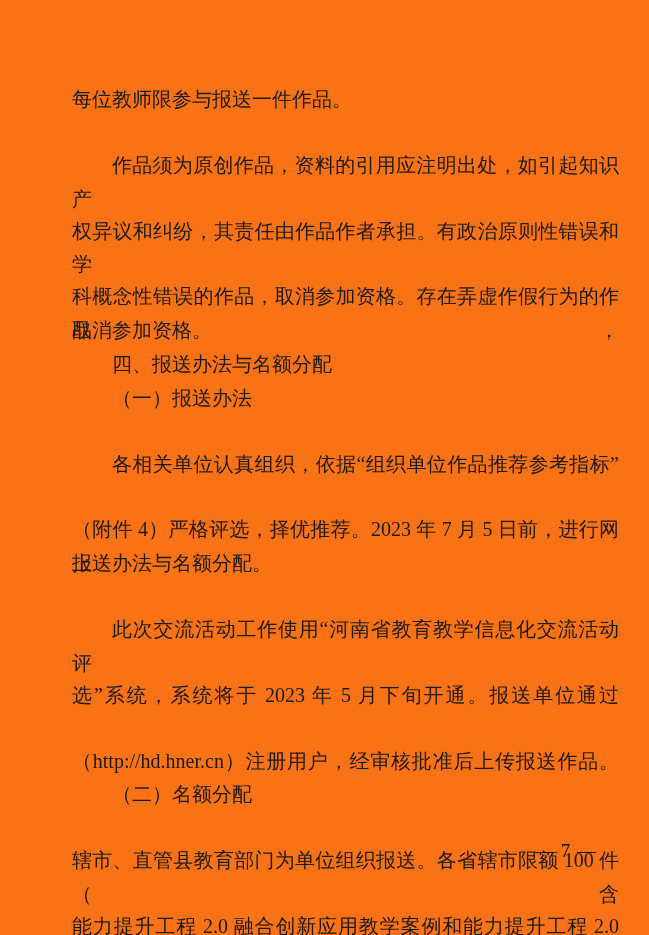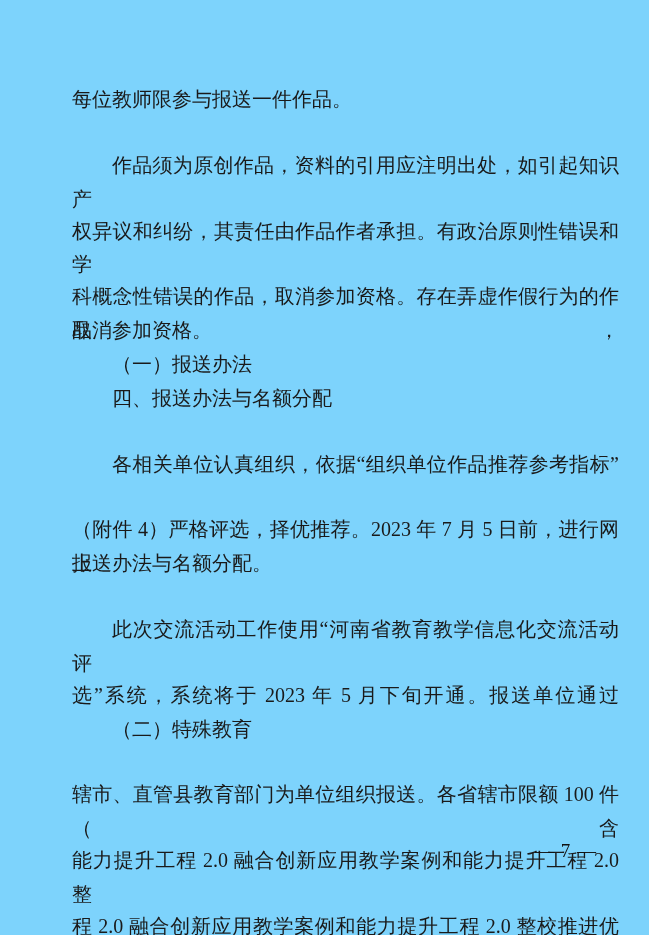--- a/index.html
+++ b/index.html
@@ -4,21 +4,21 @@
 <style>
   html, body {
     margin: 0;
     padding: 0;
     background: #ffffff;
   }
   .page {
     position: relative;
     width: 649px;
     height: 935px;
-    background: #7dd3fc;
+    background: #f97316;
     overflow: hidden;
     font-family: "Liberation Serif", "DejaVu Serif", serif;
     color: #1a1a1a;
   }
   .body-text {
     position: absolute;
     left: 72px;
     top: 83px;
     width: 547px;
     font-size: 20px;
@@ -50,26 +50,27 @@
 </head>
 <body>
 
 <div class="page">
   <div class="body-text">
     <div class="line">每位教师限参与报送一件作品。</div>
     <div class="line indent just">作品须为原创作品，资料的引用应注明出处，如引起知识产</div>
     <div class="line just">权异议和纠纷，其责任由作品作者承担。有政治原则性错误和学</div>
     <div class="line just">科概念性错误的作品，取消参加资格。存在弄虚作假行为的作品，</div>
     <div class="line">取消参加资格。</div>
+    <div class="line indent">四、报送办法与名额分配</div>
     <div class="line indent">（一）报送办法</div>
-    <div class="line indent">四、报送办法与名额分配</div>
     <div class="line indent just">各相关单位认真组织，依据“组织单位作品推荐参考指标”</div>
     <div class="line just">（附件 4）严格评选，择优推荐。2023 年 7 月 5 日前，进行网上</div>
     <div class="line">报送办法与名额分配。</div>
     <div class="line indent just">此次交流活动工作使用“河南省教育教学信息化交流活动评</div>
     <div class="line just">选”系统，系统将于 2023 年 5 月下旬开通。报送单位通过</div>
-    <div class="line indent">（二）特殊教育</div>
+    <div class="line just">（http://hd.hner.cn）注册用户，经审核批准后上传报送作品。</div>
+    <div class="line indent">（二）名额分配</div>
     <div class="line just">辖市、直管县教育部门为单位组织报送。各省辖市限额 100 件（含</div>
     <div class="line just">能力提升工程 2.0 融合创新应用教学案例和能力提升工程 2.0 整</div>
     <div class="line just">程 2.0 融合创新应用教学案例和能力提升工程 2.0 整校推进优秀</div>
   </div>
   <div class="page-number">— 7 —</div>
 </div>
 
 </body></html>

